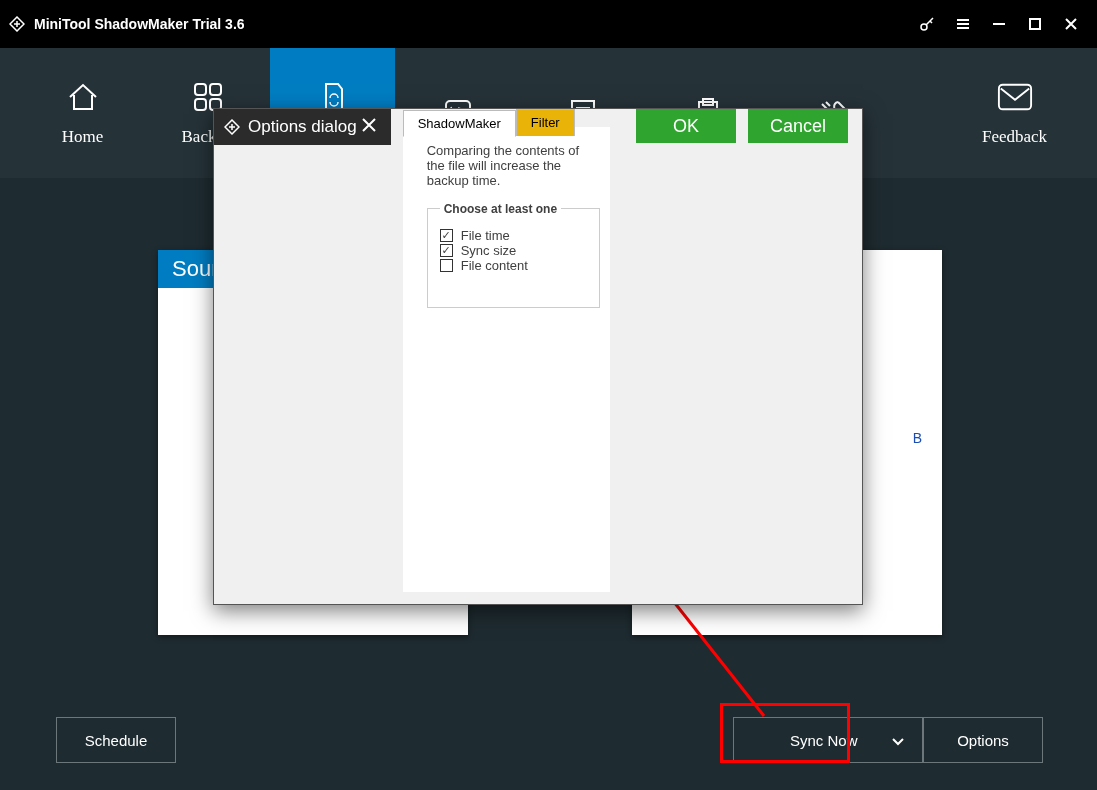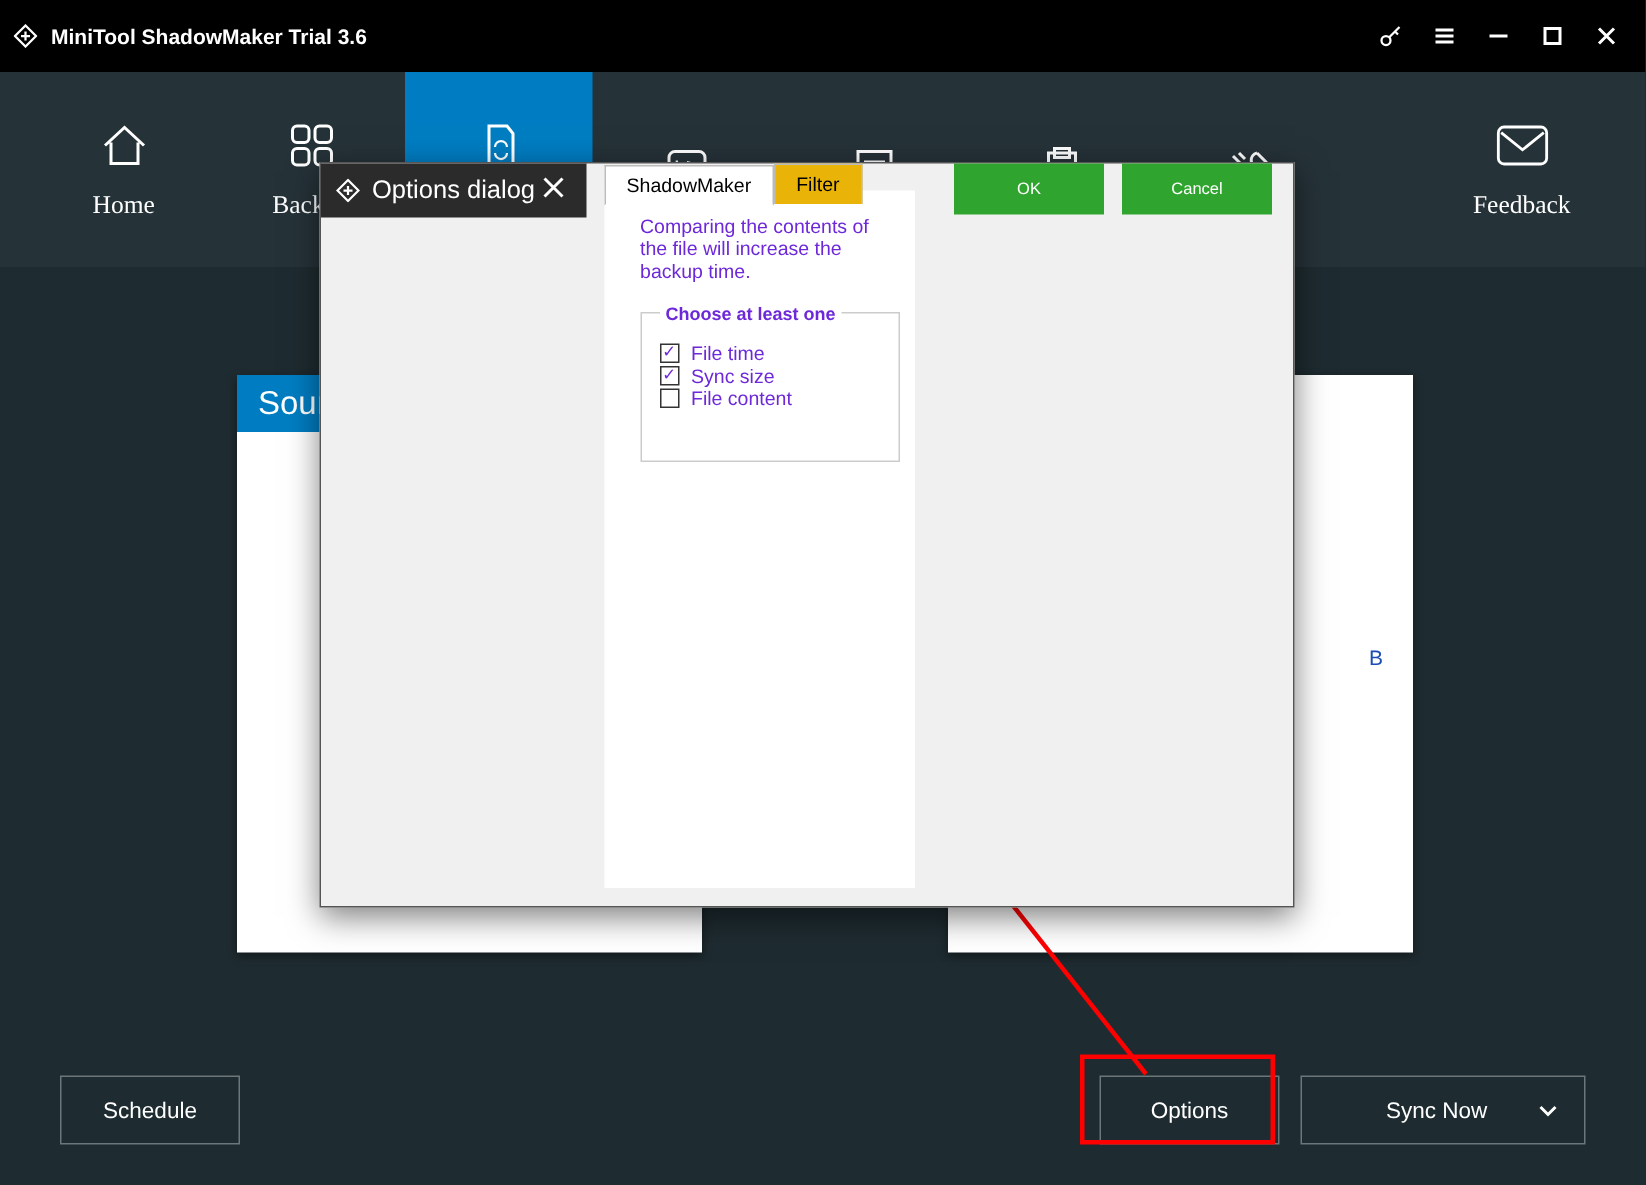--- a/index.html
+++ b/index.html
@@ -66,21 +66,21 @@
     font-size: 22px; padding: 6px 14px;
     width: 180px;
   }
   .panel .panel-body {
     color: #1b4db5; padding: 180px 20px 0 20px;
     font-size: 14px;
   }
 
   
   .bottombar {
-    position: absolute; bottom: 0; left: 0; right: 0;
+    position: absolute; bottom: 0; left: 16px; right: 0;
     height: 100px; display: flex; align-items: center;
     padding: 0 40px;
   }
   .bbtn {
     height: 46px; min-width: 120px;
     border: 1px solid #6c777b;
     background: transparent; color: #fff;
     font-size: 15px; cursor: pointer;
     display: flex; align-items: center; justify-content: center;
     padding: 0 18px;
@@ -119,21 +119,21 @@
     display: flex; position: absolute; top: -18px; left: 0;
   }
   .tab {
     padding: 5px 14px; font-size: 13px;
     border: 1px solid #bbb; border-bottom: none;
     background: #eab308; cursor: pointer;
   }
   .tab.active { background: #fff; border-bottom: 1px solid #fff; position: relative; top:1px;}
   .tab-content {
     padding: 16px 10px 10px 24px;
-    font-size: 13px; color: #6d28d9;
+    font-size: 13px; color: #404040;
   }
   .fieldset {
     border: 1px solid #ccc; margin-top: 20px;
     padding: 10px 12px 12px 12px;
     height: 100px;
   }
   .fieldset-legend {
     font-size: 12px; position: relative; top: -18px;
     background: #fff; padding: 0 4px; display: inline-block; font-weight: bold;
   }
@@ -145,21 +145,21 @@
     width: 13px; height: 13px; border: 1px solid #333;
     display: inline-flex; align-items: center; justify-content: center;
     font-size: 11px; line-height: 1;
   }
   .dialog-footer {
     display: flex; justify-content: flex-end; gap: 12px;
     padding: 0 14px 14px 14px;
   }
   .gbtn {
     background: #2fa52f; color: #fff; border: none;
-    min-width: 100px; height: 34px; font-size: 11px;
+    min-width: 100px; height: 34px; font-size: 18px;
     cursor: pointer;
   }
 
   
   .arrow {
     position: absolute; pointer-events: none;
     left: 604px; top: 516px;
   }
 </style>
 </head>
@@ -279,29 +279,29 @@
     <div class="panel-header">Source</div>
   </div>
   <div class="panel dest">
     <div class="panel-body" style="text-align:right;">B</div>
   </div>
 </div>
 
 <div class="bottombar">
   <button class="bbtn">Schedule</button>
   <div style="flex:1"></div>
-  <button class="bbtn" style="margin-right:14px;">Options</button>
   <button class="bbtn sync">
     <span>Sync Now</span>
     <span class="caret">
       <svg width="12" height="8" viewBox="0 0 12 8">
           <path d="M1 1 L6 6 L11 1" stroke="#fff" stroke-width="2" fill="none"></path>
         </svg>
     </span>
   </button>
+  <button class="bbtn" style="margin-right:14px;">Options</button>
 </div>
 <div class="options-highlight"></div>
 
 <svg class="arrow" width="180" height="220">
   <defs>
     <marker id="ah" markerWidth="12" markerHeight="12" refX="2" refY="6" orient="auto">
       <path d="M0 0 L12 6 L0 12 Z" fill="#ff0000"></path>
     </marker>
   </defs>
   <line x1="160" y1="200" x2="10" y2="10" stroke="#ff0000" stroke-width="3" marker-end="url(#ah)"></line>

